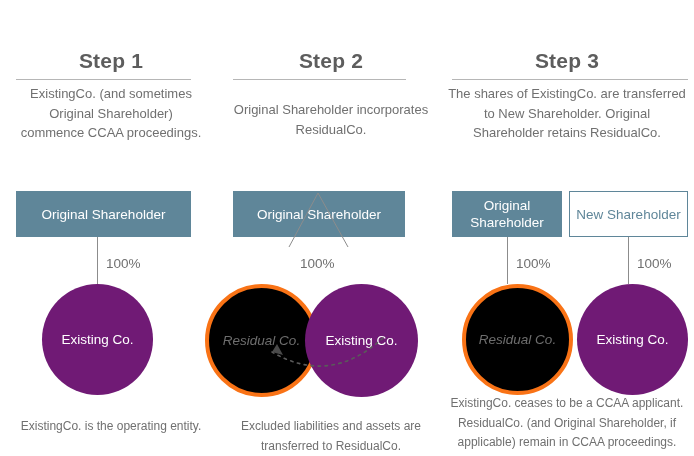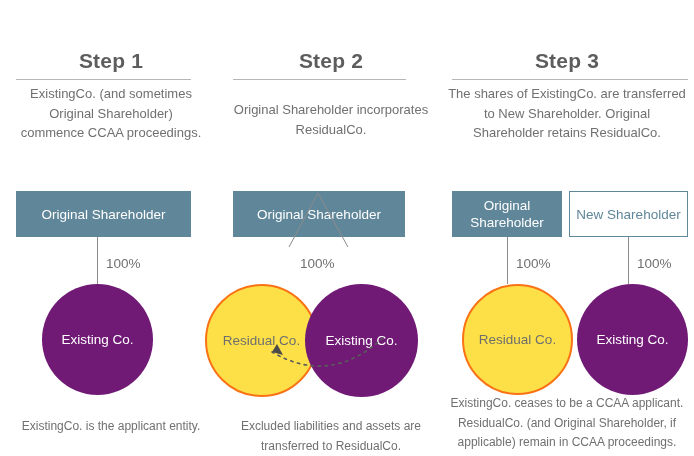--- a/index.html
+++ b/index.html
@@ -97,23 +97,24 @@
     align-items: center;
     justify-content: center;
     text-align: center;
     font-size: 13.5px;
   }
   .circle.green {
     background: #701a75;
     color: #ffffff;
   }
   .circle.outline {
-    background: #fde047;
-    border: 2px solid #f97316;
+    background: #000000;
+    border: 4px solid #f97316;
     color: #6e6e6e;
+    font-style: italic;
   }
 
   
   .vline {
     position: absolute;
     width: 1px;
     background: #8c8c8c;
   }
   .pct {
     position: absolute;
@@ -150,21 +151,21 @@
     <div class="rule rule-1"></div>
     <div class="step-desc step-desc-1">ExistingCo. (and sometimes Original Shareholder) commence CCAA proceedings.</div>
 
     <div class="sh-box filled" style="left:16px; top:147px; width:175px;">Original Shareholder</div>
 
     <div class="vline" style="left:97px; top:193px; height:47px;"></div>
     <div class="pct" style="left:106px; top:212px;">100%</div>
 
     <div class="circle green" style="left:42px; top:240px; width:111px; height:111px;">Existing Co.</div>
 
-    <div class="caption" style="left:8px; top:373px; width:206px;">ExistingCo. is the applicant entity.</div>
+    <div class="caption" style="left:8px; top:373px; width:206px;">ExistingCo. is the operating entity.</div>
   </div>
 
   <div class="col col-2">
     <div class="step-title">Step 2</div>
     <div class="rule rule-2"></div>
     <div class="step-desc step-desc-2">Original Shareholder incorporates ResidualCo.</div>
 
     <div class="sh-box filled" style="left:11px; top:147px; width:172px;">Original Shareholder</div>
 
     <div class="pct" style="left:78px; top:212px;">100%</div>

